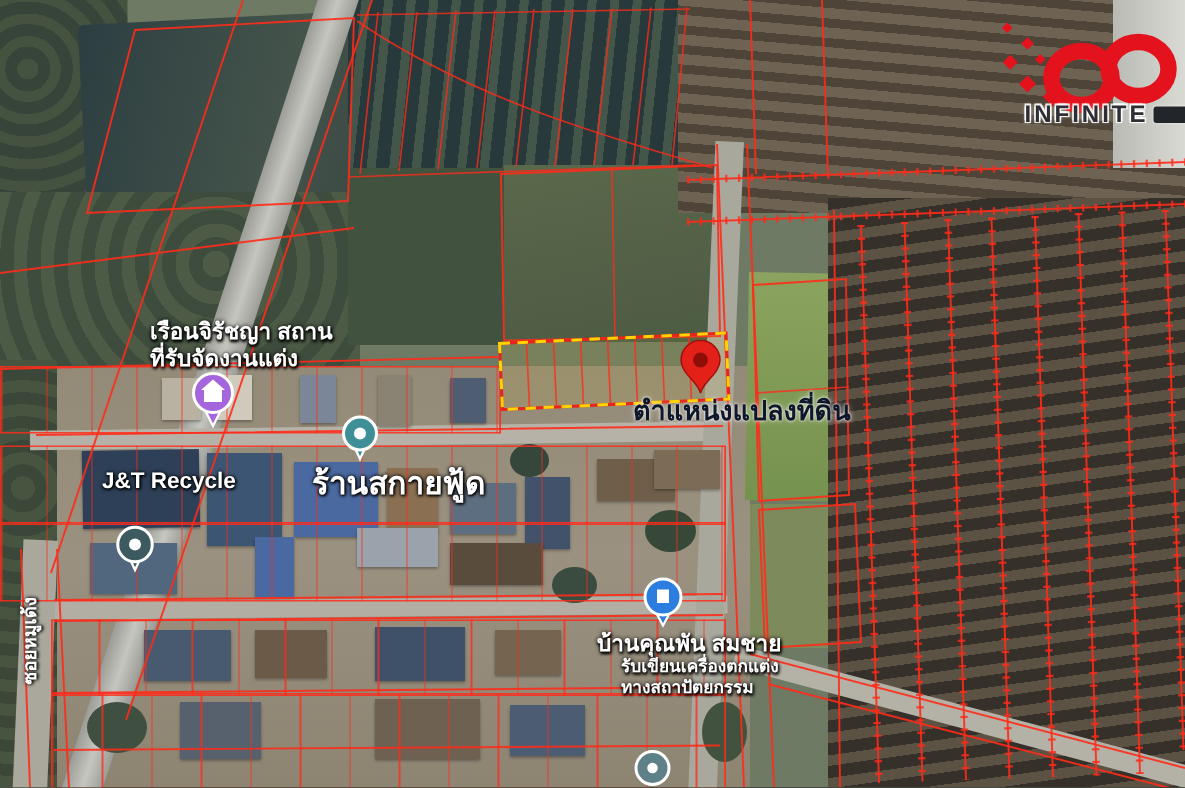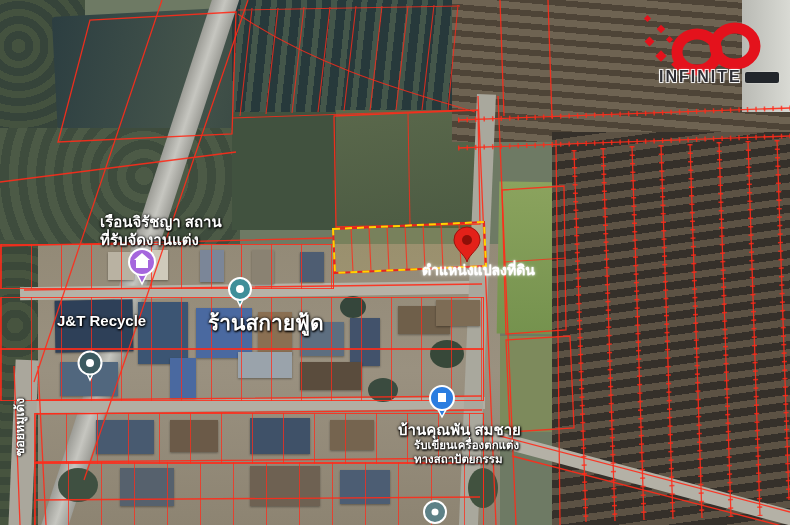--- a/index.html
+++ b/index.html
@@ -9,26 +9,26 @@
   .bld{box-shadow:0 1px 2px rgba(0,0,0,.35);}
   .tr{border-radius:50%;}
   svg.overlay{position:absolute;left:0;top:0;}
   .rl{stroke:#ff2b1a;stroke-width:1.3;fill:none;opacity:.9;}
   .rl2{stroke:#ff2b1a;stroke-width:1.1;fill:none;opacity:.8;}
   .tk{stroke:#ff2b1a;stroke-width:5;stroke-dasharray:1.5 7;fill:none;opacity:.8;}
   .grid{position:absolute;border:1px solid rgba(255,43,26,.85);}
   .ml{position:absolute;color:#fff;font-weight:700;line-height:1.2;
       text-shadow:0 1px 2px rgba(0,0,0,.95),0 0 3px rgba(0,0,0,.9),1px 1px 2px rgba(0,0,0,.85);}
   .ml .sub{font-size:11.5px;font-weight:600;margin-left:16px;}
-  .parcel-label{position:absolute;font-size:14px;font-weight:700;color:#ffffff;
+  .parcel-label{position:absolute;font-size:18px;font-weight:700;color:#0f172a;
       text-shadow:0 0 2px rgba(255,255,255,.8),0 0 1px rgba(255,255,255,.7),0 0 4px rgba(255,255,255,.5);}
   .soi{position:absolute;left:10px;top:398px;writing-mode:vertical-rl;transform:rotate(180deg);
       color:#fff;font-weight:700;font-size:12.5px;
       text-shadow:0 1px 2px rgba(0,0,0,.95),0 0 3px rgba(0,0,0,.9);}
-  .logo{position:absolute;left:621px;top:4px;width:145px;height:130px;}
+  .logo{position:absolute;left:645px;top:4px;width:145px;height:130px;}
   .logo-word{position:absolute;left:38px;top:64px;font-size:16px;font-weight:800;letter-spacing:2px;
       color:#2e2e34;white-space:nowrap;
       text-shadow:-1px -1px 0 rgba(255,255,255,.85),1px -1px 0 rgba(255,255,255,.85),
                   -1px 1px 0 rgba(255,255,255,.85),1px 1px 0 rgba(255,255,255,.85),0 0 3px rgba(255,255,255,.7);}
   .logo-badge{display:inline-block;width:34px;height:11px;background:#22262b;border-radius:2px;
       margin-left:3px;vertical-align:middle;box-shadow:0 0 2px rgba(255,255,255,.6);}
   .phone{position:absolute;left:2px;top:92px;font-size:23px;font-weight:800;letter-spacing:1px;
       color:#7d2127;white-space:nowrap;
       text-shadow:-1px -1px 0 #fff,1px -1px 0 #fff,-1px 1px 0 #fff,1px 1px 0 #fff,0 0 4px #fff;}
 </style>
@@ -147,21 +147,21 @@
       <path d="M0,0 C-2,-8 -13,-13 -13,-22 A13,13 0 1 1 13,-22 C13,-13 2,-8 0,0 Z" fill="#e32119" stroke="#9e120d" stroke-width="1"></path>
       <circle cx="0" cy="-22" r="5" fill="#8f0f08"></circle>
     </g>
   </svg>
 
   <div class="ml" style="left:100px;top:213px;width:180px;font-size:15px;">
     <div>เรือนจิรัชญา สถาน</div>
     <div>ที่รับจัดงานแต่ง</div>
   </div>
 
-  <div class="ml" style="left:57px;top:312px;width:140px;font-size:15px;">
+  <div class="ml" style="left:68px;top:312px;width:140px;font-size:15px;">
     <div>J&amp;T Recycle</div>
   </div>
 
   <div class="ml" style="left:208px;top:310px;font-size:21px;">ร้านสกายฟู้ด</div>
 
   <div class="ml" style="left:398px;top:421px;width:150px;font-size:15px;">
     <div>บ้านคุณพัน สมชาย</div>
     <div class="sub">รับเขียนเครื่องตกแต่ง</div>
     <div class="sub">ทางสถาปัตยกรรม</div>
   </div>

